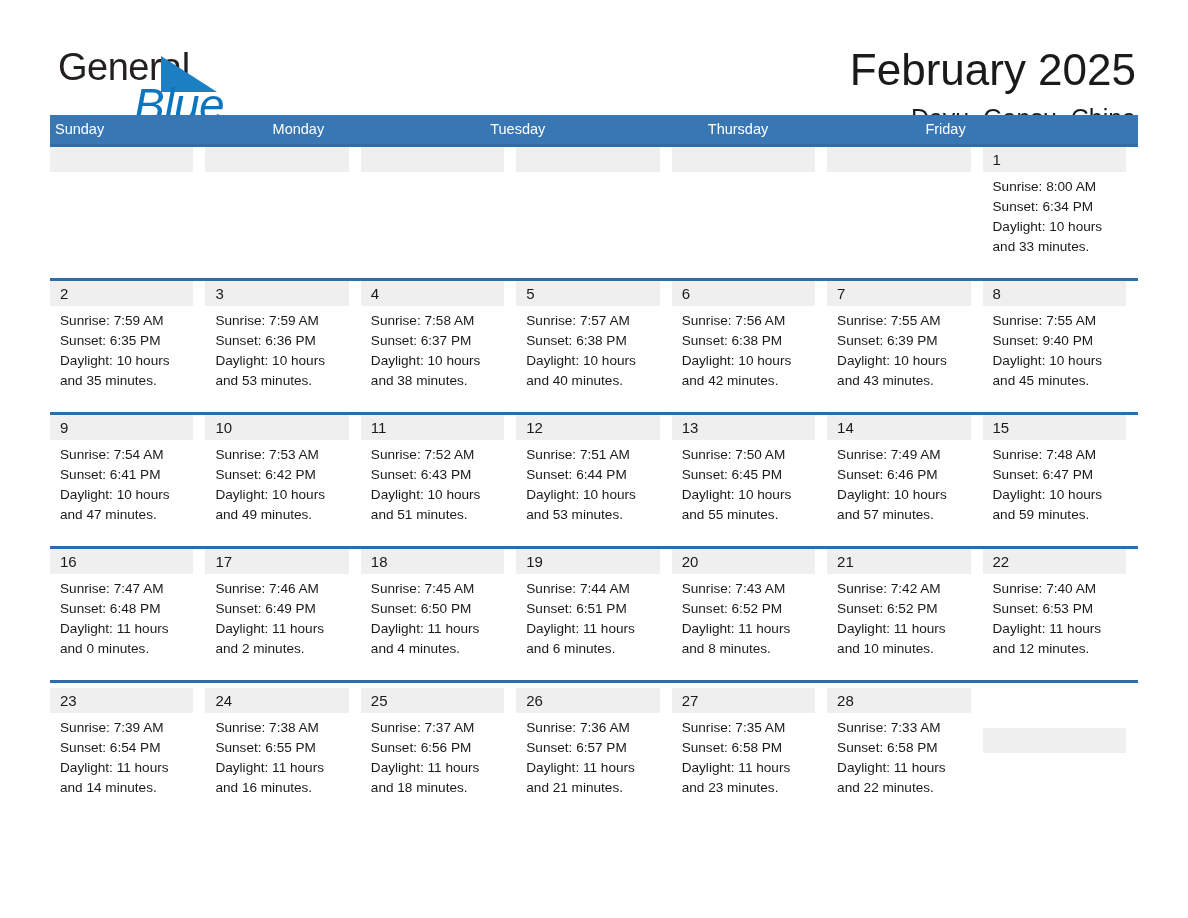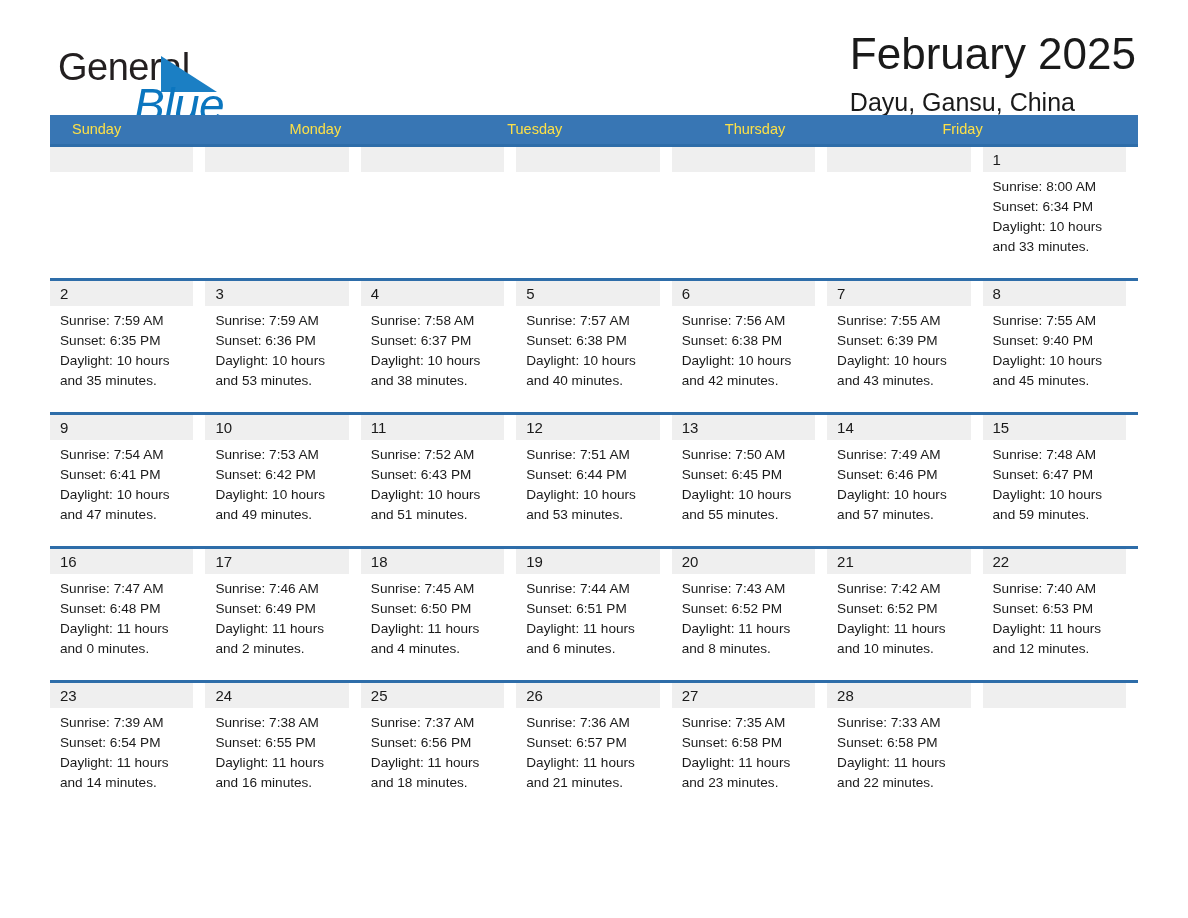--- a/index.html
+++ b/index.html
@@ -53,22 +53,22 @@
     left: 76px;
     top: 32px;
     font-size: 46px;
     letter-spacing: -0.5px;
     color: #0b76bf;
     font-style: italic;
   }
   .title-block {
     position: absolute;
     right: 4px;
-    top: 28px;
-    text-align: left;
+    top: 44px;
+    text-align: right;
   }
   .month-title {
     font-size: 44px;
     line-height: 52px;
     color: #1a1a1a;
     font-weight: normal;
     margin: 0;
     letter-spacing: 0px;
   }
   .location-title {
@@ -85,35 +85,36 @@
     width: 1088px;
     margin: 0 auto;
   }
   .weekday-row {
     display: flex;
     background: #3876b4;
     height: 29px;
   }
   .weekday {
     flex: 1 1 0;
-    color: #fde047;
+    color: #ffffff;
     font-size: 14.5px;
     line-height: 29px;
-    padding-left: 22px;
+    padding-left: 5px;
     box-sizing: border-box;
     white-space: nowrap;
   }
   .week-row {
     display: flex;
     border-top: 3px solid #2e6da9;
     height: 134px;
     box-sizing: border-box;
   }
   .week-row.last {
     height: 122px;
+    align-items: center;
   }
   .day-cell {
     flex: 1 1 0;
     box-sizing: border-box;
     position: relative;
     background: #ffffff;
     padding-right: 6px;
   }
   .day-number-band {
     background: #efefef;

